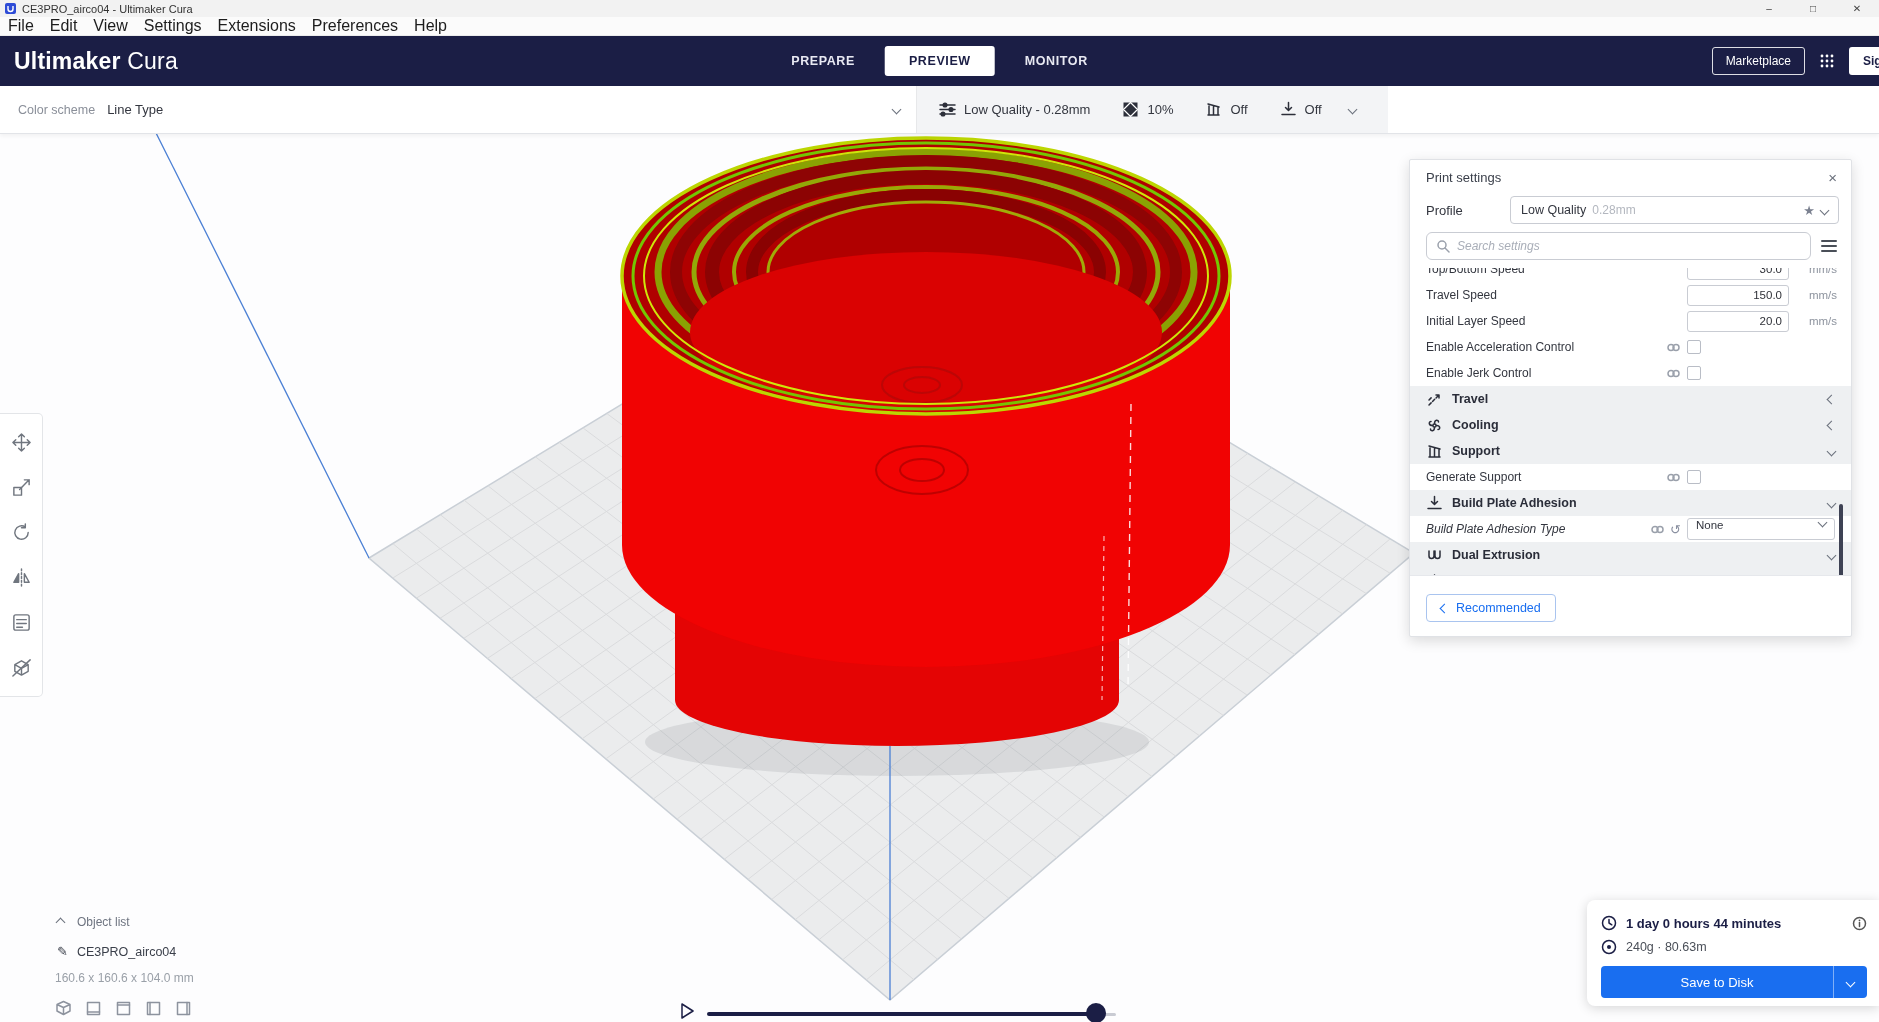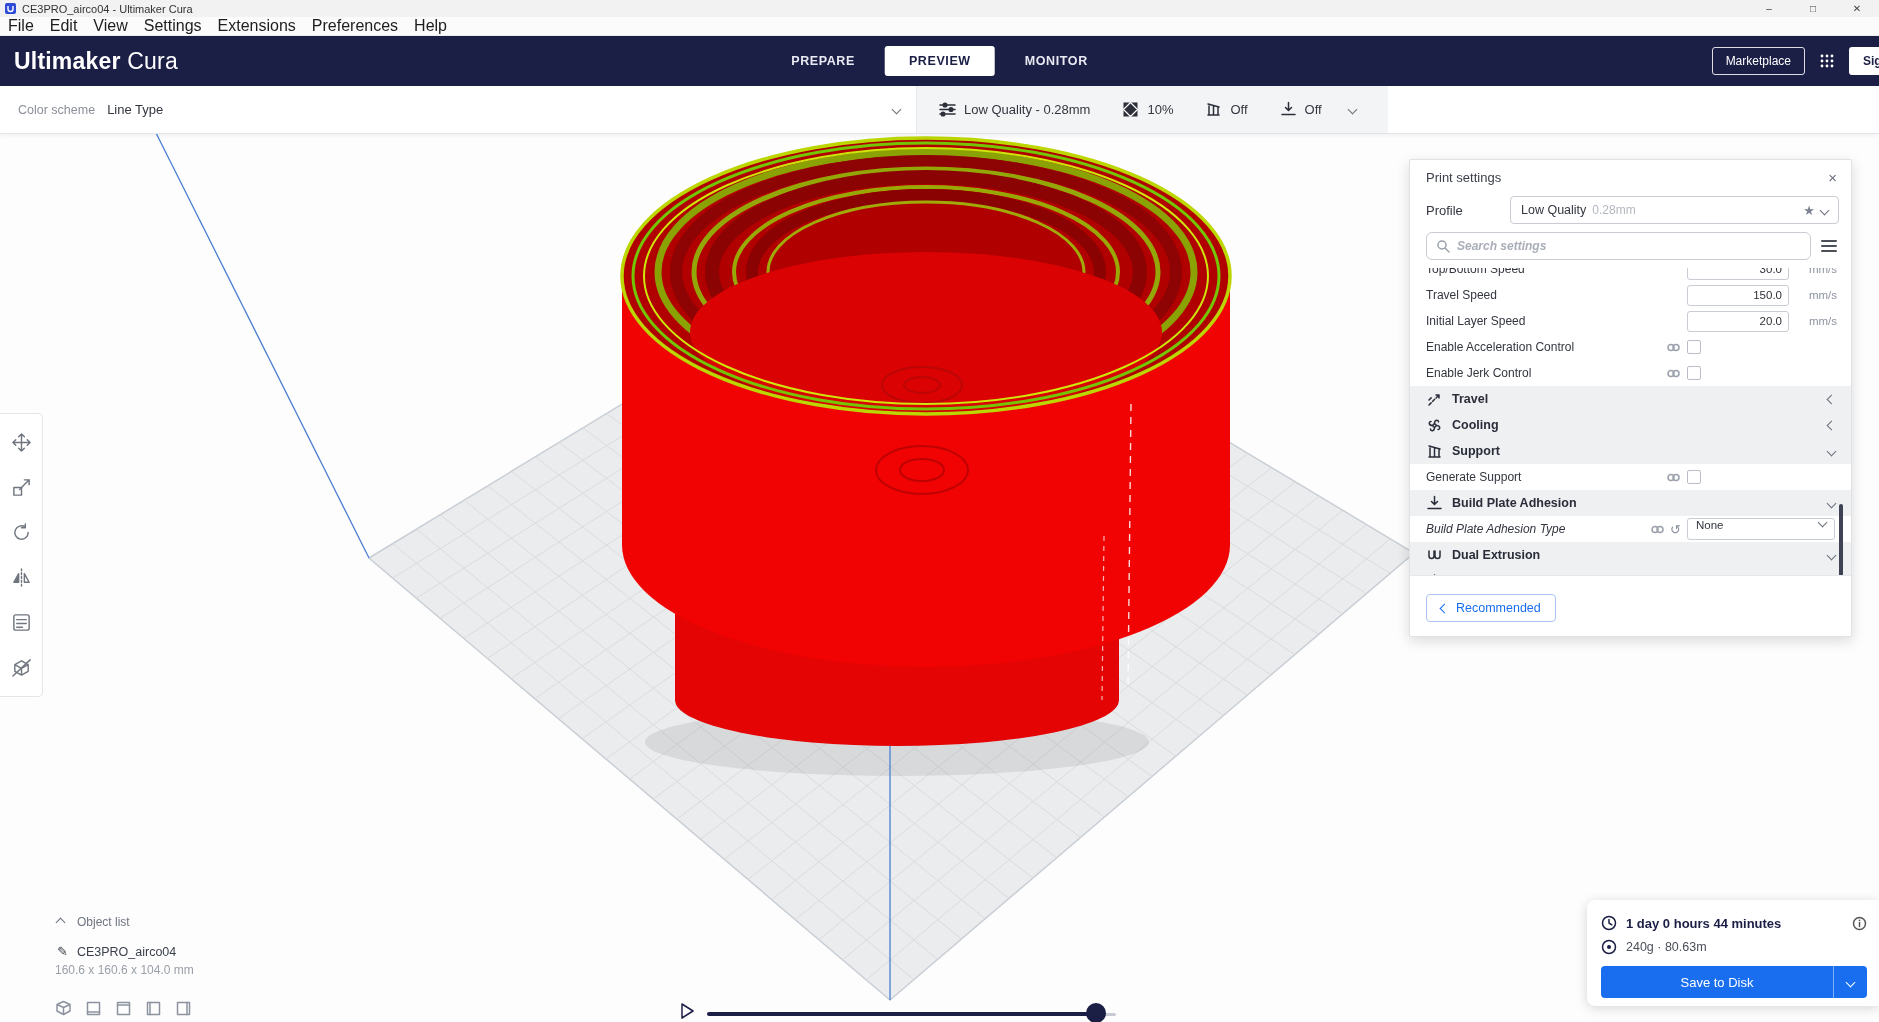--- a/index.html
+++ b/index.html
@@ -69,21 +69,21 @@
   .profile-row { display:flex; align-items:center; padding:2px 12px 2px 16px; height:32px; }
   .profile-label { font-size:13px; width:84px; }
   .profile-dd { flex:1; height:28px; border:1px solid #c9ccd3; border-radius:4px; display:flex;
                 align-items:center; padding:0 10px; gap:6px; }
   .profile-val { font-size:12.5px; color:#33363f; }
   .profile-detail { font-size:12px; color:#b3b7bf; flex:1; }
   .star-ico { color:#7b8190; font-size:13px; }
   .search-row { display:flex; align-items:center; padding:6px 14px 4px 16px; gap:10px; }
   .search-box { flex:1; height:28px; border:1px solid #c9ccd3; border-radius:6px; display:flex;
                 align-items:center; padding:0 9px; gap:7px; }
-  .search-box input { border:none; outline:none; flex:1; font-size:12px; font-family:inherit; color:#33363f; background:transparent;font-weight:bold; }
+  .search-box input { border:none; outline:none; flex:1; font-size:12px; font-family:inherit; color:#33363f; background:transparent; }
   .search-box input::placeholder { font-style:italic; color:#a9aeb8; }
   .hamburger { display:flex; flex-direction:column; gap:3px; width:16px; }
   .hamburger i { height:2px; background:#4a4f58; border-radius:1px; }
 
   .ps-list { margin-top:4px; height:308px; overflow:hidden; border-bottom:1px solid #e6e8ec; position:relative; }
   .ps-row { display:flex; align-items:center; height:26px; padding:0 14px 0 16px; font-size:12px; color:#33363f; }
   .ps-row.clip-top { margin-top:-12px; }
   .ps-row .lbl { flex:1; white-space:nowrap; overflow:hidden; }
   .ps-row .lbl.italic { font-style:italic; }
   .pre { display:flex; gap:5px; justify-content:flex-end; align-items:center; width:44px; margin-right:6px; color:#9aa0ab; }
@@ -103,21 +103,21 @@
   .scrollbar { position:absolute; right:8px; top:236px; width:4px; height:156px; background:#3e4254; border-radius:2px; }
   .recommended-btn { position:absolute; left:16px; top:434px; height:28px; border:1px solid #a9c4ef;
                      border-radius:4px; display:flex; align-items:center; gap:8px; padding:0 14px;
                      color:#196ef0; font-size:12.5px; background:#fff; }
   .recommended-btn .chev { border-color:#196ef0; }
 
   
   .objlist { position:absolute; left:57px; top:915px; z-index:10; }
   .obj-toggle { display:flex; align-items:center; gap:13px; color:#6e7480; font-size:12px; }
   .obj-item { display:flex; align-items:center; gap:9px; margin-top:15px; font-size:12.5px; color:#3a3f4a; }
-  .obj-dims { margin-top:4px; font-size:12px; color:#9aa0a8; margin-left:-2px; }
+  .obj-dims { margin-top:12px; font-size:12px; color:#9aa0a8; margin-left:-2px; }
   .pencil-ico { font-size:13px; color:#3a3f4a; }
 
   
   .viewicons { position:absolute; left:55px; top:1000px; display:flex; gap:13px; z-index:10; color:#8d939e; }
   .viewicons svg { width:17px; height:17px; }
 
   
   .play-btn { position:absolute; left:678px; top:1002px; width:18px; height:18px; color:#1b1e45; z-index:10; }
   .slider-track { position:absolute; left:707px; top:1012px; width:389px; height:4px; background:#1b1e45; border-radius:2px; z-index:10; }
   .slider-rest { position:absolute; left:1096px; top:1013px; width:20px; height:3px; background:#c9cbd3; border-radius:2px; z-index:10; }

